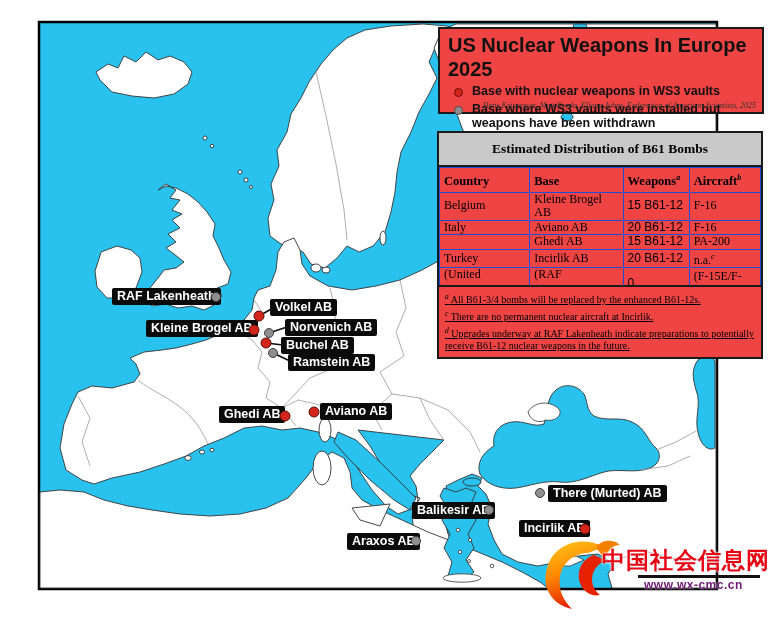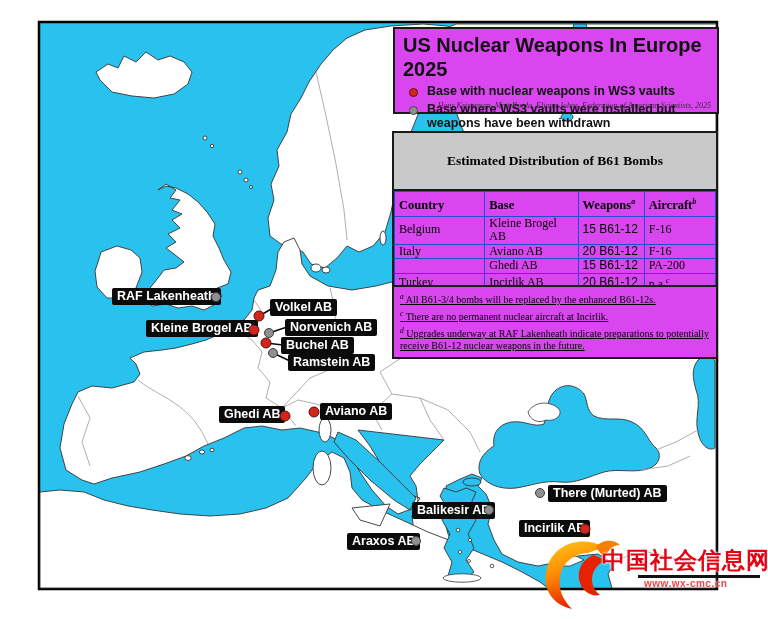--- a/index.html
+++ b/index.html
@@ -2,37 +2,37 @@
 <html><head>
 <meta charset="utf-8">
 <style>
   * { margin:0; padding:0; box-sizing:border-box; }
   html,body { background:#ffffff; }
   .stage { position:relative; width:768px; height:619px; background:#ffffff; overflow:hidden;
            font-family:"Liberation Sans", sans-serif; }
   .map-svg { position:absolute; left:0; top:0; z-index:0; }
 
   
-  .panel { position:absolute; background:#d946ef; border:2px solid #1a1a1a; z-index:2; }
+  .panel { position:absolute; background:#ef4444; border:2px solid #1a1a1a; z-index:2;margin-left:45px; }
 
   .title-box { left:393px; top:27px; width:326px; height:87px; padding:4px 8px 2px 8px; }
   .title-box h1 { font-size:20px; font-weight:bold; color:#111; letter-spacing:0; line-height:24px; }
   .legend-row { display:flex; align-items:flex-start; margin-top:3px; }
   .legend-dot { width:9px; height:9px; border-radius:50%; margin:4px 9px 0 6px; flex:0 0 9px; }
   .legend-dot.red  { background:#d2251c; border:1px solid #6b0f08; }
   .legend-dot.gray { background:#8f8f8f; border:1px solid #4a4a4a; }
   .legend-row span.txt { font-size:12.5px; font-weight:bold; color:#111; line-height:14.5px; }
   .attribution { position:absolute; right:6px; bottom:2px; font-size:8px; font-style:italic;
                  color:#333; font-family:"Liberation Serif", serif; }
 
   
   .table-box { left:392px; top:131px; width:326px; border:2px solid #1a1a1a;
                font-family:"Liberation Serif", serif; }
   .table-title { background:#c9c9c9; border-bottom:2px solid #1a1a1a; text-align:center;
-                 font-size:13.5px; font-weight:bold; padding:20px 0; color:#000; }
+                 font-size:13.5px; font-weight:bold; padding:8px 0; color:#000; }
   table.dist { border-collapse:collapse; width:100%; }
   table.dist td, table.dist th { border:1px solid #1d4ed8; padding:0 4px; text-align:left;
                  font-size:12px; color:#000; line-height:13.5px; vertical-align:middle; }
   table.dist th { font-size:12.5px; padding:3px 4px; }
   table.dist col.c1{width:90px} table.dist col.c2{width:93px}
   table.dist col.c3{width:66px} table.dist col.c4{width:71px}
   td.weap { font-family:"Liberation Sans", sans-serif; font-size:11.5px; }
   tr.total td { font-weight:bold; padding:2px 4px; }
   tr.total td.ctr { text-align:center; }
   sup.s { font-style:italic; font-size:8px; font-family:"Liberation Serif", serif; }
@@ -49,22 +49,22 @@
   .marker { position:absolute; z-index:3; border-radius:50%; transform:translate(-50%,-50%); }
   .marker.red  { width:11px; height:11px; background:#d2251c; border:1.5px solid #5a1008; }
   .marker.gray { width:10px; height:10px; background:#8f8f8f; border:1.5px solid #3f3f3f; }
 
   
   .watermark { position:absolute; right:2px; bottom:8px; z-index:4; width:230px; height:78px; }
   .wm-name { position:absolute; left:66px; top:12px; font-size:23px; font-weight:bold;
              color:#e60012; letter-spacing:1px; white-space:nowrap;
              text-shadow:0 0 2px #fff, 0 0 3px #fff; }
   .wm-rule { position:absolute; left:102px; top:42px; width:122px; height:2.5px; background:#111; }
-  .wm-url  { position:absolute; left:108px; top:45px; font-size:10px; font-weight:bold;
-             color:#ef4444; letter-spacing:0.5px; text-shadow:0 0 2px #fff; }
+  .wm-url  { position:absolute; left:108px; top:45px; font-size:12px; font-weight:bold;
+             color:#701a75; letter-spacing:0.5px; text-shadow:0 0 2px #fff; }
   .wm-logo { position:absolute; left:0; top:0; }
 </style>
 </head>
 <body>
 
 <div class="stage">
 
   <svg class="map-svg" width="768" height="619" viewBox="0 0 768 619">
     <defs>
       <linearGradient id="fire" x1="0" y1="0" x2="0" y2="1">

